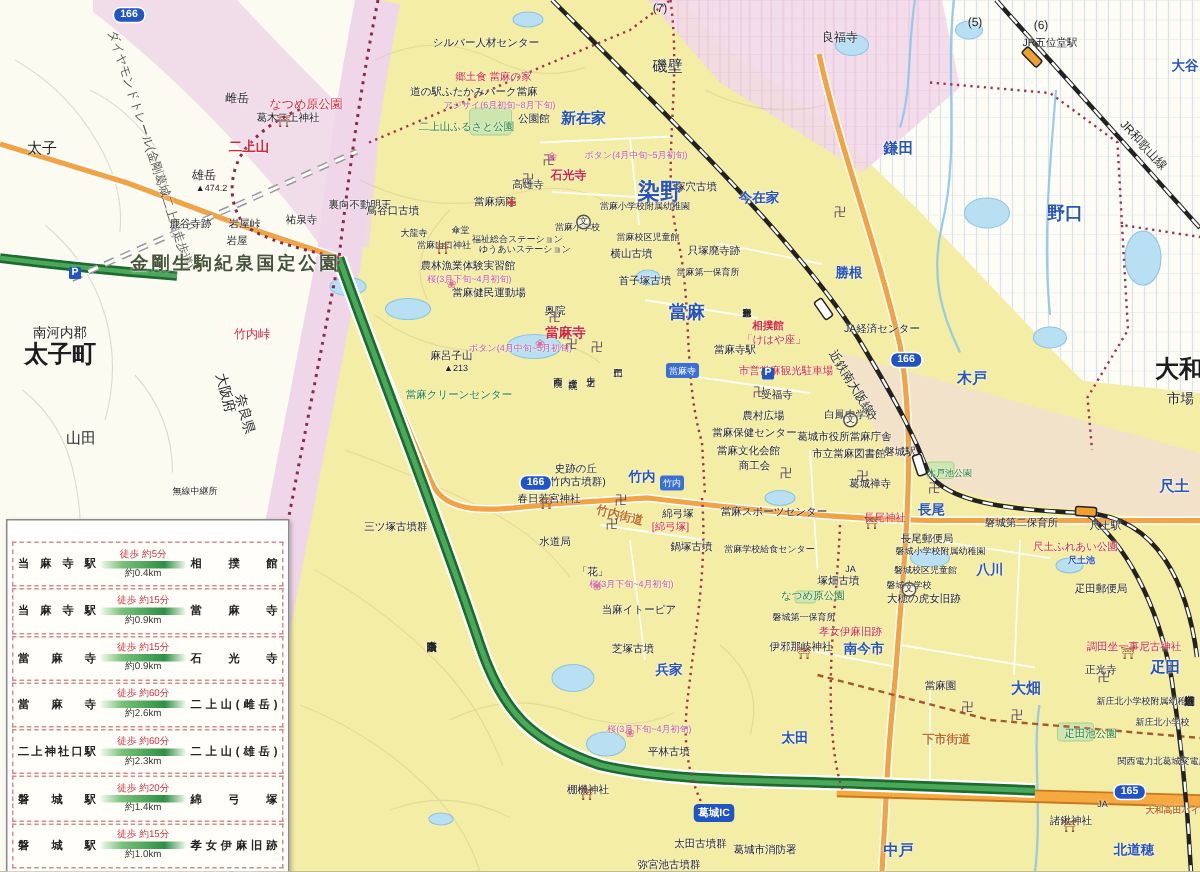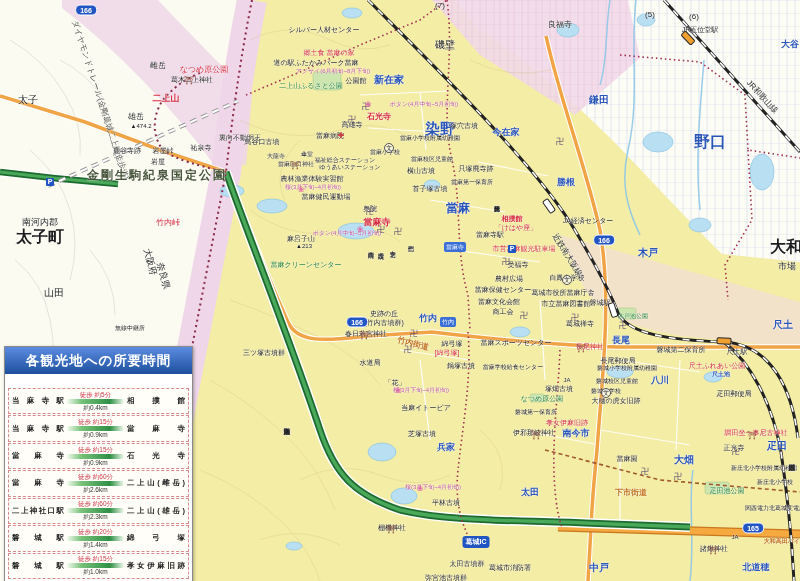--- a/index.html
+++ b/index.html
@@ -239,21 +239,21 @@
       <span class="lbl pink" style="font-size: 6px; transform: translate(-50%, -50%); position: absolute; left: 333px; top: 71px;">アジサイ(6月初旬~8月下旬)</span>
       <span class="lbl green" style="font-size: 7px; transform: translate(-50%, -50%); position: absolute; left: 311px; top: 85px;">二上山ふるさと公園</span>
       <span class="lbl black" style="font-size: 7px; transform: translate(-50%, -50%); position: absolute; left: 356px; top: 80px;">公園館</span>
       <span class="lbl blue" style="font-size: 10px; transform: translate(-50%, -50%); position: absolute; left: 389px; top: 80px;">新在家</span>
       <span class="lbl black" style="font-size: 10px; transform: translate(-50%, -50%); position: absolute; left: 445px; top: 45px;">磯壁</span>
       <span class="lbl black" style="font-size: 8px; transform: translate(-50%, -50%); position: absolute; left: 560px; top: 25px;">良福寺</span>
       <span class="lbl black" style="font-size: 7px; transform: translate(-50%, -50%); position: absolute; left: 700px; top: 29px;">JR五位堂駅</span>
       <span class="lbl black" style="font-size: 8px; transform: translate(-50%, -50%) rotate(47deg); position: absolute; left: 762px; top: 97px;">JR和歌山線</span>
       <span class="lbl blue" style="font-size: 9px; transform: translate(-50%, -50%); position: absolute; left: 790px; top: 44px;">大谷</span>
       <span class="lbl blue" style="font-size: 10px; transform: translate(-50%, -50%); position: absolute; left: 599px; top: 100px;">鎌田</span>
-      <span class="lbl blue" style="font-size: 16px; transform: translate(-50%, -50%); position: absolute; left: 710px; top: 142px;">野口</span>
+      <span class="lbl blue" style="font-size: 12px; transform: translate(-50%, -50%); position: absolute; left: 710px; top: 142px;">野口</span>
       <span class="lbl pink" style="font-size: 6px; transform: translate(-50%, -50%); position: absolute; left: 424px; top: 104px;">ボタン(4月中旬~5月初旬)</span>
       <span class="lbl red" style="font-size: 8px; font-weight: bold; transform: translate(-50%, -50%); position: absolute; left: 379px; top: 117px;">石光寺</span>
       <span class="lbl blue" style="font-size: 15px; transform: translate(-50%, -50%); position: absolute; left: 440px; top: 128px;">染野</span>
       <span class="lbl black" style="font-size: 7px; transform: translate(-50%, -50%); position: absolute; left: 464px; top: 125px;">塚穴古墳</span>
       <span class="lbl black" style="font-size: 6px; transform: translate(-50%, -50%); position: absolute; left: 430px; top: 138px;">當麻小学校附属幼稚園</span>
       <span class="lbl blue" style="font-size: 9px; transform: translate(-50%, -50%); position: absolute; left: 506px; top: 132px;">今在家</span>
       <span class="lbl black" style="font-size: 7px; transform: translate(-50%, -50%); position: absolute; left: 352px; top: 124px;">高雄寺</span>
       <span class="lbl black" style="font-size: 7px; transform: translate(-50%, -50%); position: absolute; left: 330px; top: 135px;">當麻病院</span>
       <span class="lbl black" style="font-size: 6px; transform: translate(-50%, -50%); position: absolute; left: 385px; top: 152px;">當麻小学校</span>
       <span class="lbl black" style="font-size: 6px; transform: translate(-50%, -50%); position: absolute; left: 432px; top: 159px;">當麻校区児童館</span>
@@ -408,21 +408,20 @@
       <div class="badge" style="position: absolute; left: 476px; top: 542px;">葛城IC</div>
       <div class="chip" style="position: absolute; left: 455px; top: 247px;">當麻寺</div>
       <div class="chip" style="position: absolute; left: 448px; top: 322px;">竹内</div>
       <div class="station" title="当麻寺駅" style="transform: translate(-50%, -50%) rotate(55deg); position: absolute; left: 549px; top: 206px;"></div>
       <div class="station" title="磐城駅" style="transform: translate(-50%, -50%) rotate(72deg); position: absolute; left: 613px; top: 310px;"></div>
       <div class="station express" title="尺土駅" style="transform: translate(-50%, -50%) rotate(3deg); position: absolute; left: 724px; top: 341px;"></div>
       <div class="station express" title="JR五位堂駅" style="transform: translate(-50%, -50%) rotate(46deg); position: absolute; left: 688px; top: 38px;"></div>
     </div>
 
   <div id="legend">
-    <div id="legend-header">各観光地への所要時間</div>
     <div id="legend-rows">
         <div class="lrow">
           <span class="lfrom">当麻寺駅</span>
           <div class="lmid">
             <span class="ltime">徒歩 約5分</span>
             <div class="lbar"></div>
             <span class="ldist">約0.4km</span>
           </div>
           <span class="lto">相撲館</span>
         </div>

